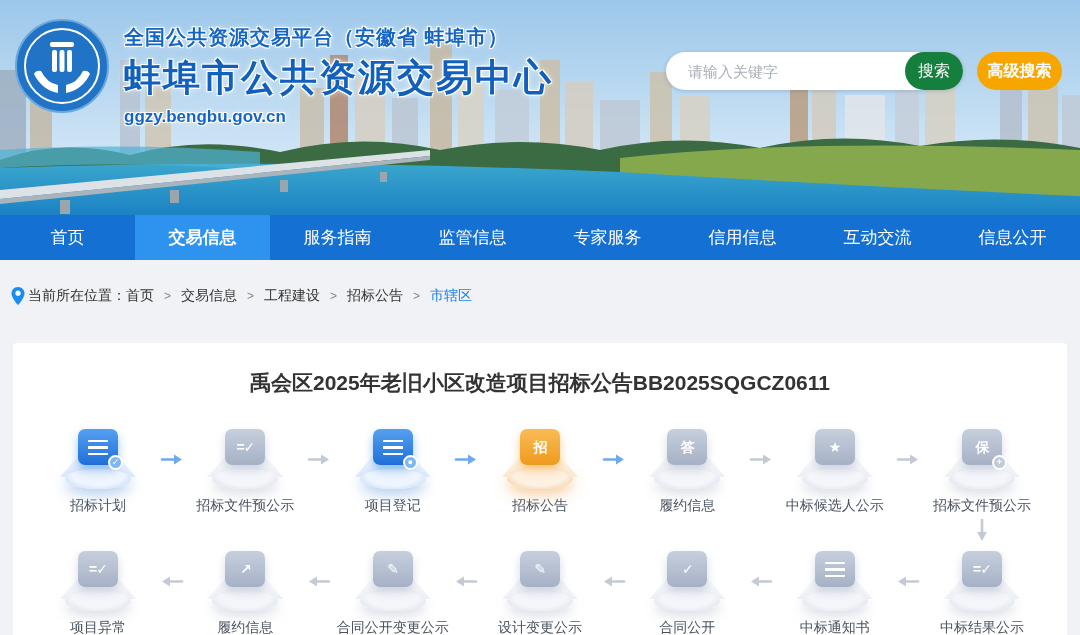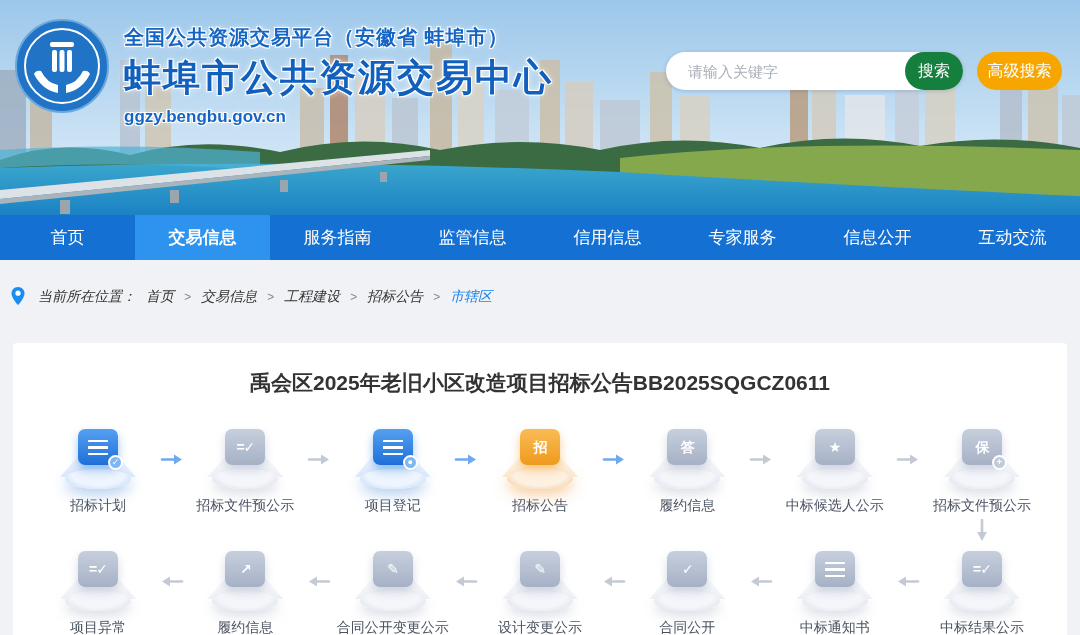--- a/index.html
+++ b/index.html
@@ -13,30 +13,30 @@
   .titles { position:absolute; left:124px; top:24px; z-index:3; }
   .halo { text-shadow:-1px -1px 0 #fff,1px -1px 0 #fff,-1px 1px 0 #fff,1px 1px 0 #fff,0 0 6px rgba(255,255,255,.85); }
   .platform-line { font-size:20px; font-weight:bold; color:#1565c4; letter-spacing:1px; }
   .site-name { font-size:37px; font-weight:900; color:#1160bd; letter-spacing:2px; margin-top:2px; }
   .site-url { font-size:17px; font-weight:bold; color:#1565c4; margin-top:4px; }
   .search-area { position:absolute; top:52px; right:18px; z-index:3; display:flex; align-items:center; gap:14px; }
   .search-box { position:relative; width:297px; height:38px; }
   .search-box input { width:100%; height:38px; border:none; border-radius:19px; padding:0 66px 0 22px; font-size:15px; color:#701a75; outline:none; background:#fff; box-shadow:0 1px 4px rgba(0,40,90,.18); font-family:inherit; }
   .search-box input::placeholder { color:#a9afb8; }
   .btn-search { position:absolute; right:0; top:0; width:58px; height:38px; border:none; border-radius:19px; background:#15803d; color:#fff; font-size:16px; cursor:pointer; font-family:inherit; }
-  .btn-advanced { width:85px; height:38px; border:none; border-radius:19px; background:#f7a600; color:#fff; font-size:16px; font-weight:normal; cursor:pointer; font-family:inherit; }
+  .btn-advanced { width:85px; height:38px; border:none; border-radius:19px; background:#f7a600; color:#fff; font-size:16px; font-weight:bold; cursor:pointer; font-family:inherit; }
 
   
   .nav { display:flex; width:1080px; height:45px; background:#1471d3; }
   .nav-item { flex:1; text-align:center; line-height:45px; color:#fff; font-size:17px; cursor:pointer; }
   .nav-item.active { background:#2e93ee; font-weight:bold; }
 
   
   .crumb-bar { height:83px; padding:26px 0 0 10px; display:flex; align-items:flex-start; }
-  .crumb-inner { display:flex; align-items:flex-end; gap:10px; font-size:14px; color:#333;font-style:italic; }
+  .crumb-inner { display:flex; align-items:center; gap:0; font-size:14px; color:#333; }
   .pin { width:16px; height:20px; margin-right:2px; }
   .crumb-sep { color:#888; font-size:12px; }
   .crumb-link { cursor:pointer; }
   .crumb-link.current { color:#1b82e8; }
 
   
   .card { margin:0 13px; background:#fff; border-radius:4px; min-height:300px; padding-top:26px; }
   .page-title { text-align:center; font-size:21px; font-weight:bold; color:#333; line-height:28px; }
 
   .flow { margin-top:30px; }
@@ -151,24 +151,24 @@
     </div>
     <button class="btn-advanced">高级搜索</button>
   </div>
 </div>
 
 <div class="nav" id="nav">
     <div class="nav-item">首页</div>
     <div class="nav-item active">交易信息</div>
     <div class="nav-item">服务指南</div>
     <div class="nav-item">监管信息</div>
+    <div class="nav-item">专家服务</div>
     <div class="nav-item">信用信息</div>
-    <div class="nav-item">专家服务</div>
+    <div class="nav-item">互动交流</div>
     <div class="nav-item">信息公开</div>
-    <div class="nav-item">互动交流</div>
   </div>
 
 <div class="crumb-bar">
   <div class="crumb-inner">
     <svg class="pin" viewBox="0 0 16 20">
       <path d="M8 1 C4.2 1 1.5 3.9 1.5 7.4 C1.5 12 8 19 8 19 S14.5 12 14.5 7.4 C14.5 3.9 11.8 1 8 1 Z" fill="#1b8cf0"></path>
       <circle cx="8" cy="7.2" r="2.6" fill="#fff"></circle>
     </svg>
     <span>当前所在位置：</span>
     <span id="crumb-items" style="display:flex;align-items:center;gap:10px;">

